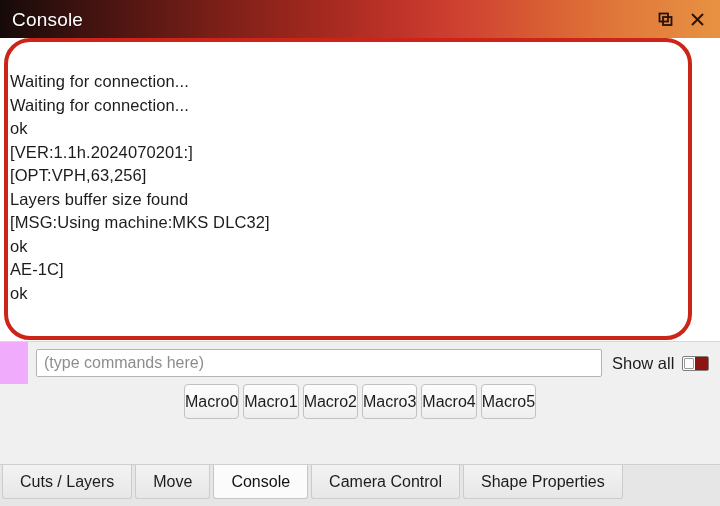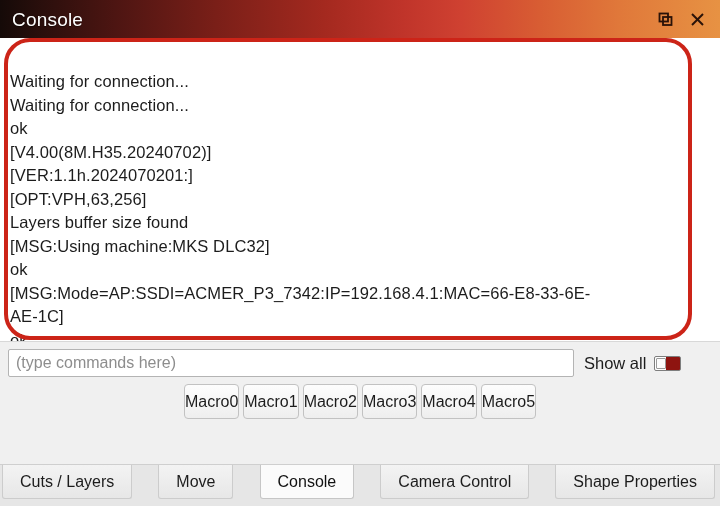--- a/index.html
+++ b/index.html
@@ -117,20 +117,21 @@
 
   
   .command-row {
     flex: 0 0 42px;
     height: 42px;
     display: flex;
     align-items: center;
     background: #f0f0f0;
     padding: 0 8px 0 4px;
     box-sizing: border-box;
+    margin-left: 28px;
   }
   .command-input {
     flex: 1 1 auto;
     height: 28px;
     margin: 0 10px 0 4px;
     background: #ffffff;
     border: 1px solid #b4b4b4;
     border-radius: 2px;
     box-sizing: border-box;
     font-family: "Liberation Sans", sans-serif;
@@ -212,21 +213,20 @@
 
   
   .tabbar {
     flex: 1 1 auto;
     display: flex;
     align-items: flex-start;
     background: #e6e6e6;
     border-top: 1px solid #cfcfcf;
     padding: 0 2px;
     box-sizing: border-box;
-    justify-content: space-between;
   }
   .tab {
     height: 34px;
     display: flex;
     align-items: center;
     justify-content: center;
     padding: 0 17px;
     font-size: 16px;
     color: #1c1c1c;
     background: linear-gradient(to bottom, #f3f3f3 0%, #e7e7e7 100%);
@@ -265,27 +265,25 @@
         </svg>
       </div>
     </div>
   </div>
 
   <div class="console-wrap">
     <div class="console-output" id="console-output">
         <div class="console-line">Waiting for connection...</div>
         <div class="console-line">Waiting for connection...</div>
         <div class="console-line">ok</div>
-        <div class="console-line">[V4.00(8M.H35.20240702)]</div>
         <div class="console-line">[VER:1.1h.2024070201:]</div>
         <div class="console-line">[OPT:VPH,63,256]</div>
         <div class="console-line">Layers buffer size found</div>
         <div class="console-line">[MSG:Using machine:MKS DLC32]</div>
         <div class="console-line">ok</div>
-        <div class="console-line">[MSG:Mode=AP:SSDI=ACMER_P3_7342:IP=192.168.4.1:MAC=66-E8-33-6E-</div>
         <div class="console-line">AE-1C]</div>
         <div class="console-line">ok</div>
       </div>
   </div>
 
   <div class="command-row">
     <input class="command-input" type="text" placeholder="(type commands here)" style="">
     <div class="showall-group">
       <span class="showall-label">Show all</span>
       <div class="toggle">

